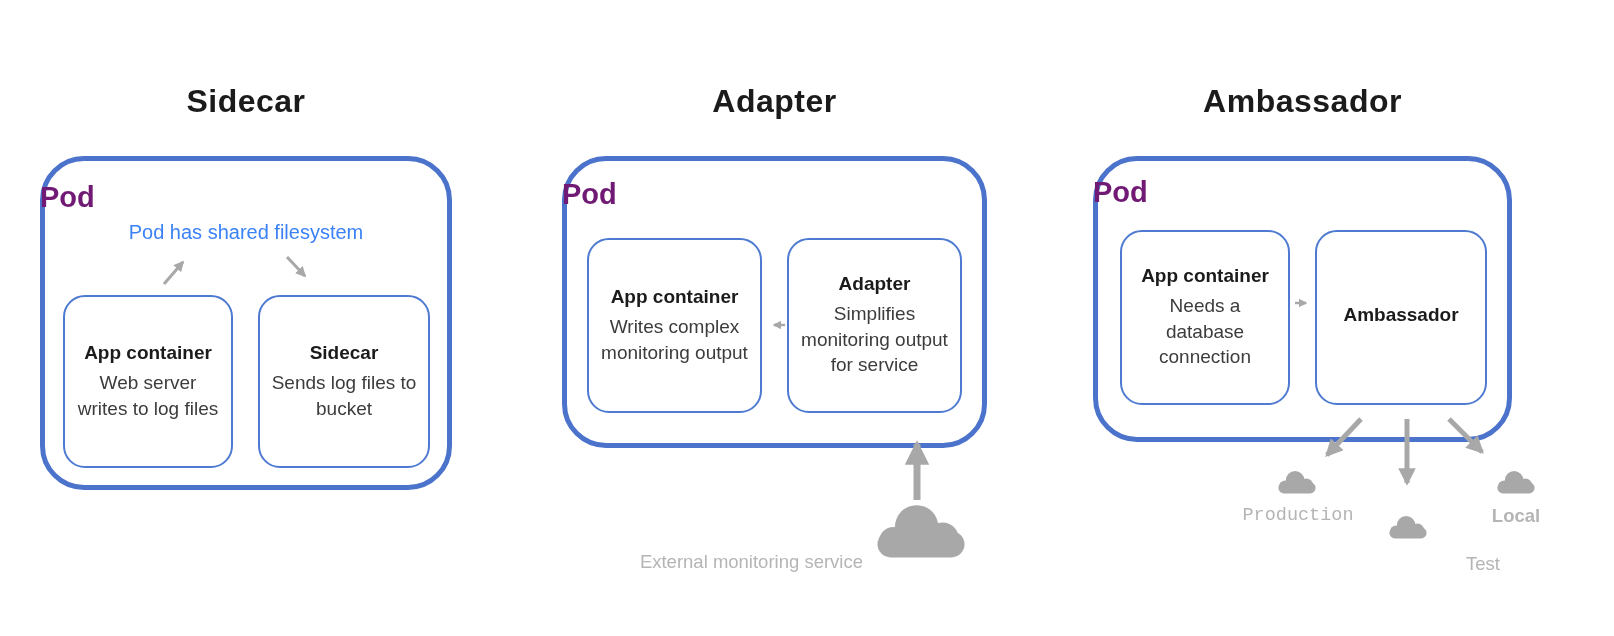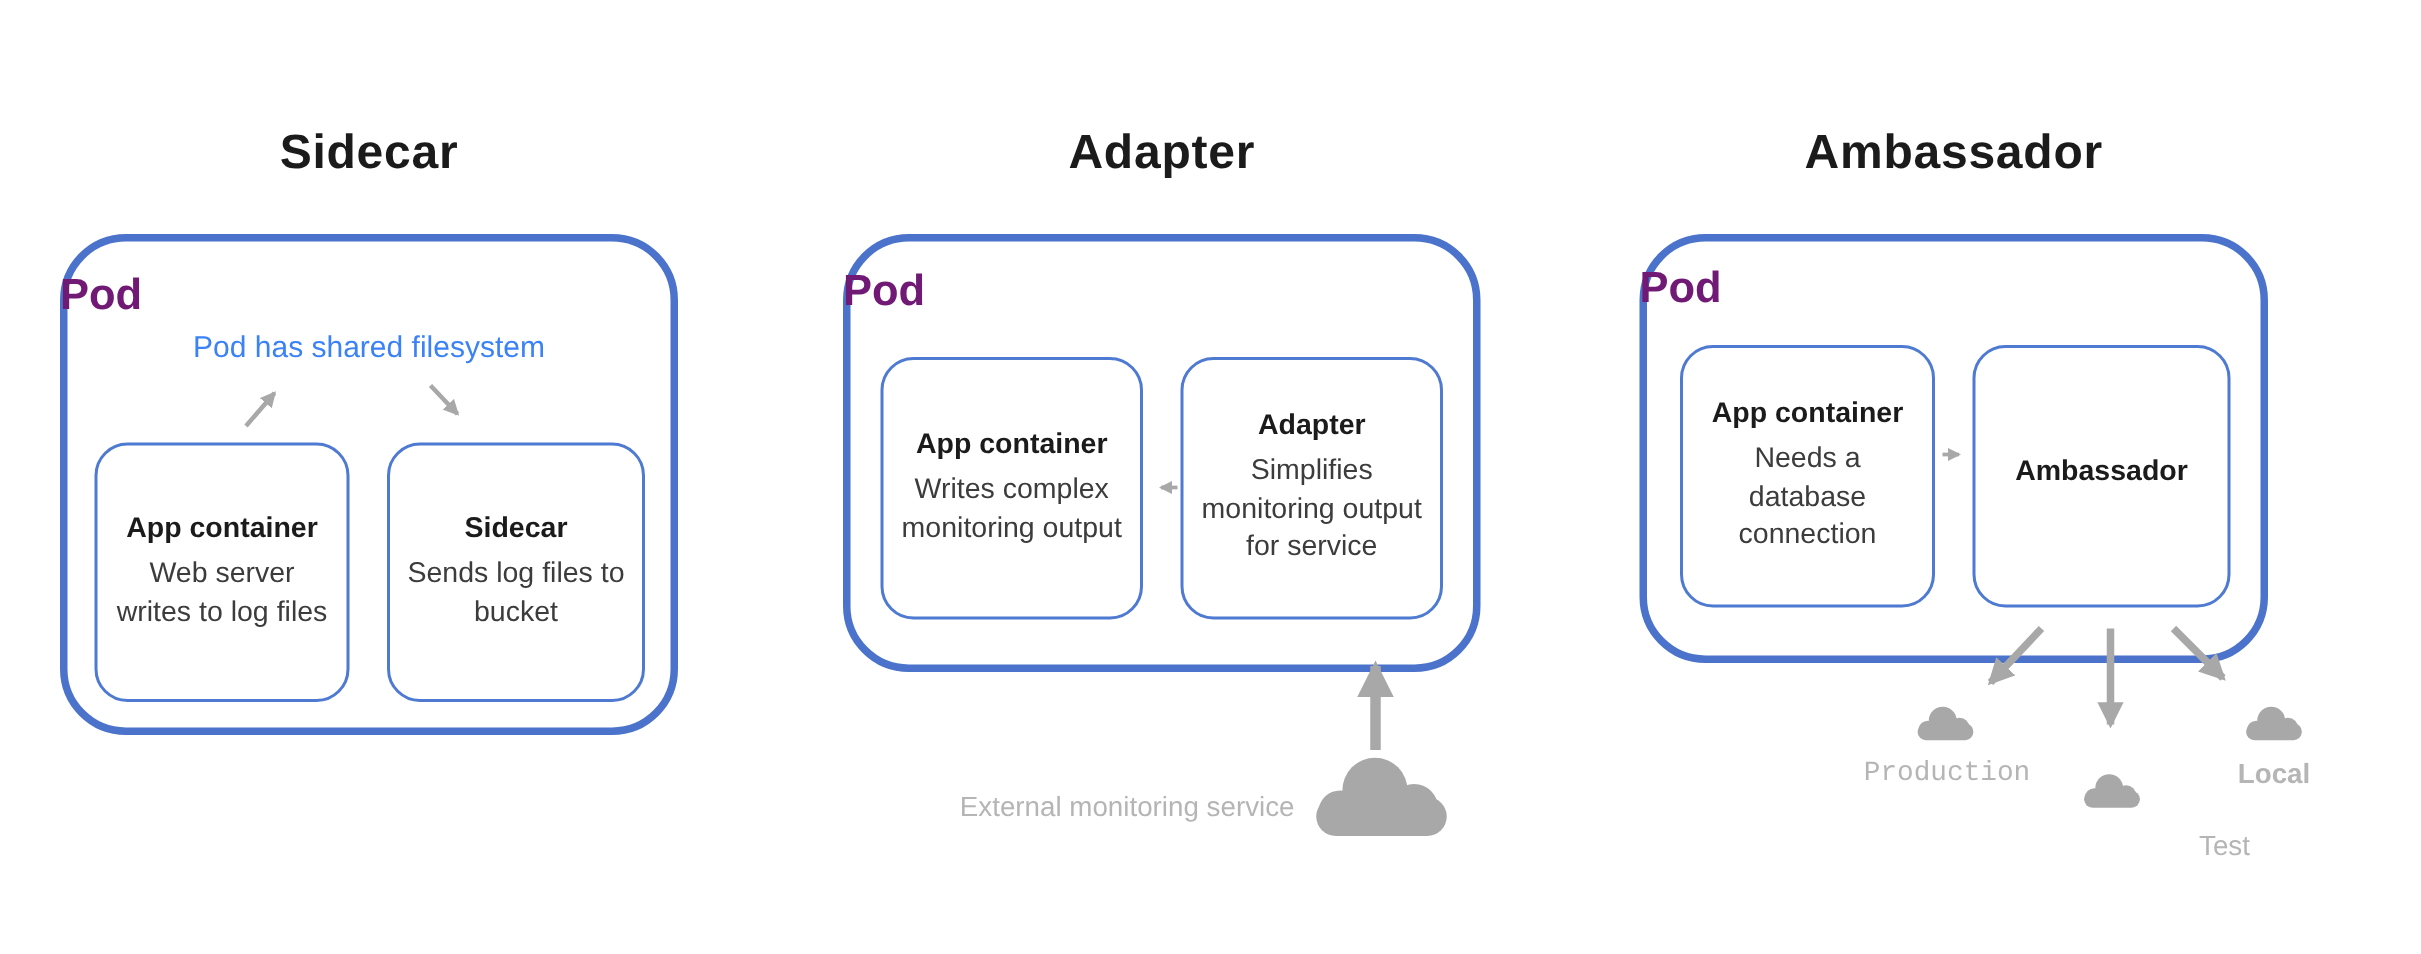--- a/index.html
+++ b/index.html
@@ -63,21 +63,21 @@
     color: #3c3c3c;
     line-height: 1.35;
   }
   .cbox.lift { padding-bottom: 12px; }
   .glabel {
     position: absolute;
     color: #b5b5b5;
     font-size: 18.5px;
     text-align: center;
   }
-  .glabel.right { text-align: right; }
+  .glabel.right { text-align: right; margin-top: 24px; }
   svg.overlay {
     position: absolute;
     left: 0; top: 0;
     pointer-events: none;
   }
 </style>
 </head>
 <body>
 
 <div class="canvas">

